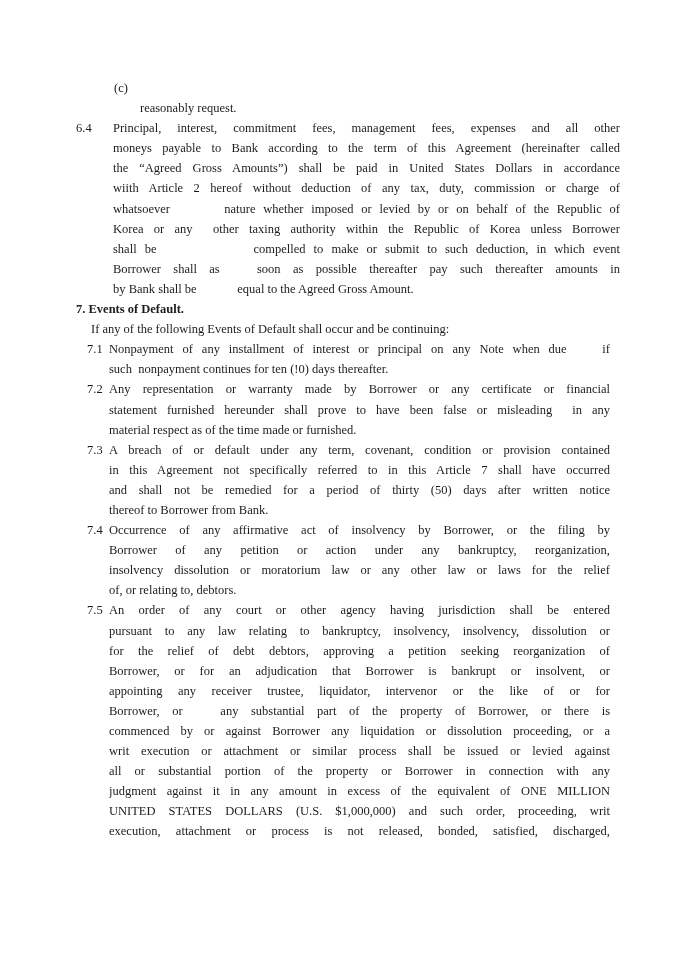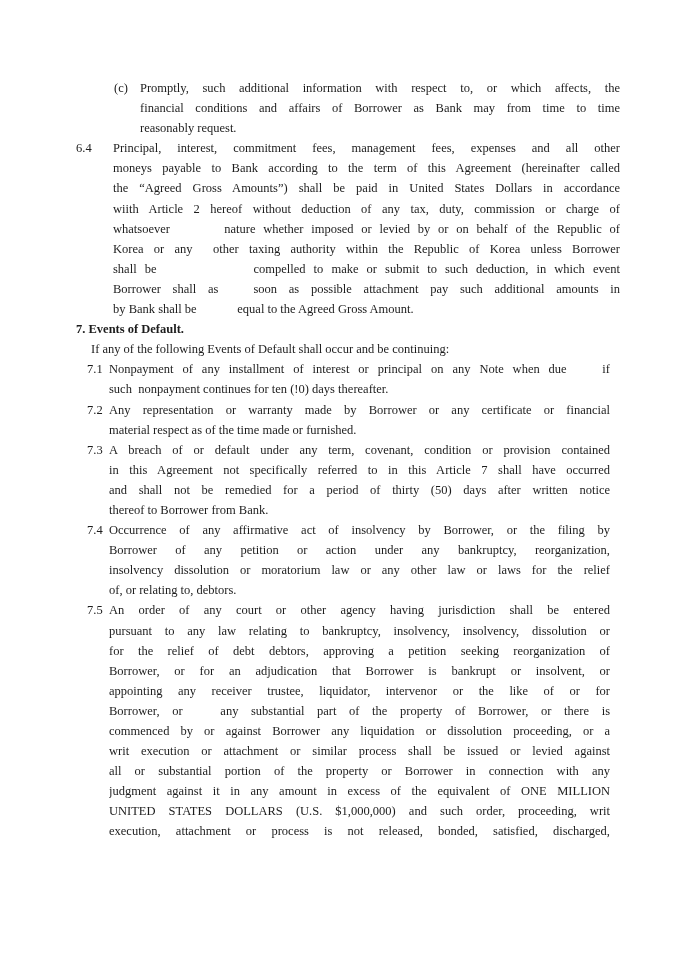--- a/index.html
+++ b/index.html
@@ -29,24 +29,20 @@
     .s7-txt { left: 109px; width: 501px; }
   </style>
 </head>
 <body>
 
 <div class="page">
 
   <div>
     <div class="row">
         <span class="lbl c-lbl">(c)</span>
-        <span class="txt c-txt">Promptly, such additional information with respect to, or which affects, the</span>
-      </div>
-    <div class="row">
-        <span class="txt c-txt">financial conditions and affairs of Borrower as Bank may from time to time</span>
       </div>
     <div class="row">
         <span class="txt c-txt last">reasonably request.</span>
       </div>
   </div>
 
   <div>
     <div class="row">
         <span class="lbl s6-lbl">6.4</span>
         <span class="txt s6-txt">Principal, interest, commitment fees, management fees, expenses and all other</span>
@@ -63,21 +59,21 @@
     <div class="row">
         <span class="txt s6-txt">whatsoever       nature whether imposed or levied by or on behalf of the Republic of</span>
       </div>
     <div class="row">
         <span class="txt s6-txt">Korea or any  other taxing authority within the Republic of Korea unless Borrower</span>
       </div>
     <div class="row">
         <span class="txt s6-txt">shall be            compelled to make or submit to such deduction, in which event</span>
       </div>
     <div class="row">
-        <span class="txt s6-txt">Borrower shall as   soon as possible attachment pay such additional amounts in</span>
+        <span class="txt s6-txt">Borrower shall as   soon as possible thereafter pay such thereafter amounts in</span>
       </div>
     <div class="row">
         <span class="txt s6-txt last">by Bank shall be             equal to the Agreed Gross Amount.</span>
       </div>
   </div>
 
   <div class="row">
       <span class="lbl h7">7. Events of Default.</span>
     </div>
   <div class="row">
@@ -91,20 +87,23 @@
       </div>
     <div class="row">
         <span class="txt s7-txt last">such  nonpayment continues for ten (!0) days thereafter.</span>
       </div>
   </div>
 
   <div>
     <div class="row">
         <span class="lbl s7-lbl">7.2</span>
         <span class="txt s7-txt">Any representation or warranty made by Borrower or any certificate or financial</span>
+      </div>
+    <div class="row">
+        <span class="txt s7-txt">statement furnished hereunder shall prove to have been false or misleading  in any</span>
       </div>
     <div class="row">
         <span class="txt s7-txt last">material respect as of the time made or furnished.</span>
       </div>
   </div>
 
   <div>
     <div class="row">
         <span class="lbl s7-lbl">7.3</span>
         <span class="txt s7-txt">A breach of or default under any term, covenant, condition or provision contained</span>

